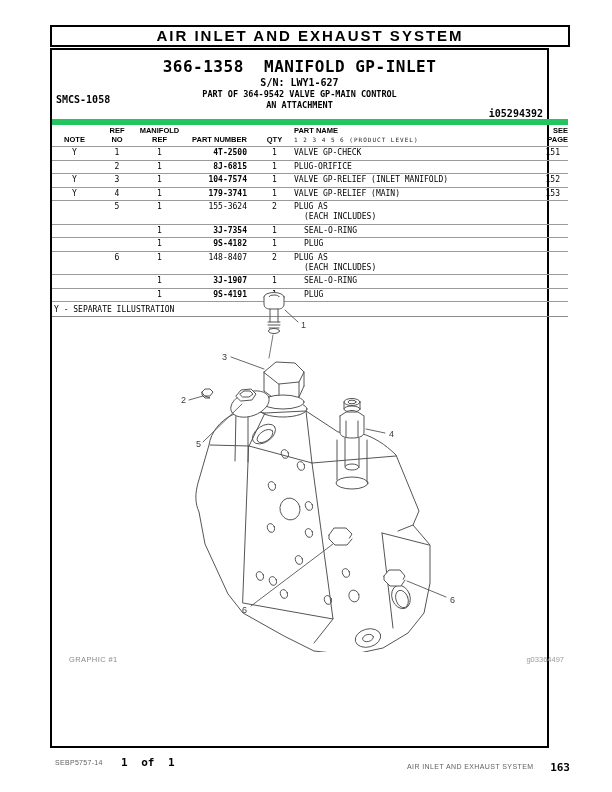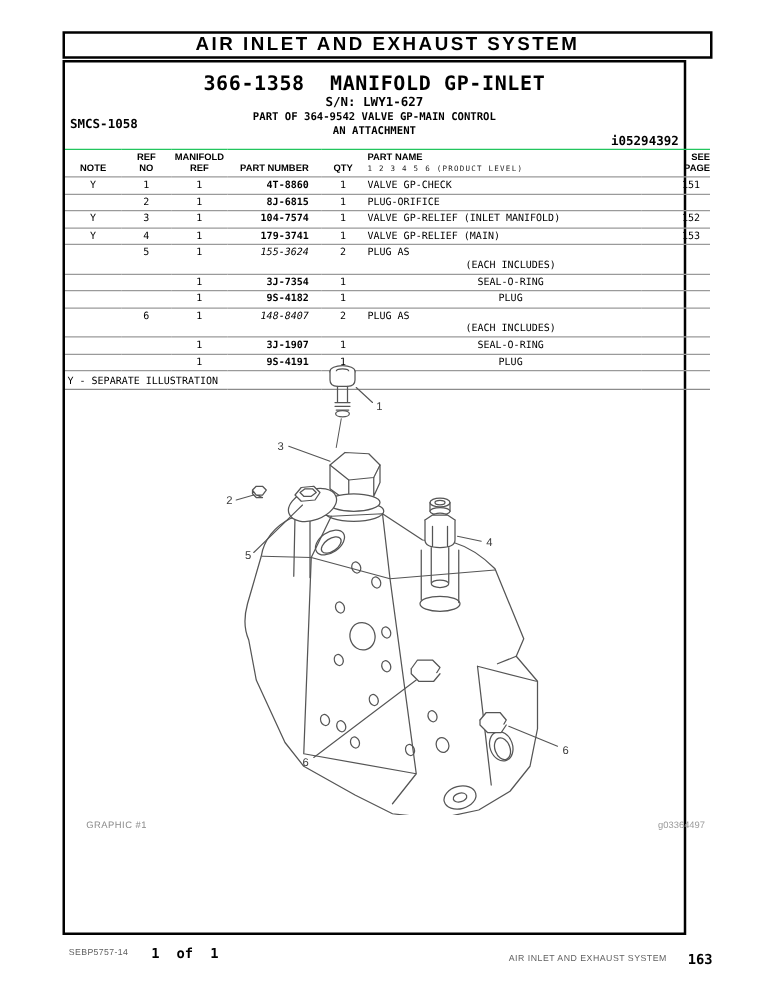--- a/index.html
+++ b/index.html
@@ -21,33 +21,33 @@
   .title-line { top:7px; font:bold 16px "DejaVu Sans Mono", monospace; letter-spacing:0.5px; }
   .serial-line { top:27px; font:bold 10px "DejaVu Sans Mono", monospace; }
   .partof-line { top:39px; font:bold 8.5px "DejaVu Sans Mono", monospace; }
   .attach-line { top:50px; font:bold 8.5px "DejaVu Sans Mono", monospace; }
   .smcs { position:absolute; top:44px; left:4px; font:bold 10px "DejaVu Sans Mono", monospace; }
   .docid { position:absolute; top:58px; right:4px; font:bold 10px "DejaVu Sans Mono", monospace; }
 
   .table-wrap { position:absolute; top:69px; left:0; width:516px; }
   table { border-collapse:collapse; table-layout:fixed; width:516px; border-bottom:1px solid #8c8c8c; }
   th { font:bold 7.5px/1.15 "Liberation Sans", sans-serif; vertical-align:bottom;
-       text-align:center; padding:2px 0 2px; border-top:1px solid #22c55e; white-space:nowrap; }
+       text-align:center; padding:2px 0 2px; border-top:6px solid #22c55e; white-space:nowrap; }
   th.h-name { text-align:left; padding-left:2px; }
   th.h-see  { text-align:right; padding-right:0; }
   .pl-sub { font:6px "DejaVu Sans Mono", monospace; font-weight:normal; letter-spacing:1px; color:#222; }
   td { border-top:1px solid #9a9a9a; padding:1px 0 1.5px; vertical-align:top;
        font:8px/1.25 "DejaVu Sans Mono", monospace; white-space:nowrap; overflow:hidden; }
   .c-note, .c-ref, .c-graphic, .c-qty { text-align:center; }
   .c-pn  { text-align:right; padding-right:10px; }
   .c-see { text-align:right; padding-right:8px; }
   .c-name { padding-left:2px; }
   .pn-bold { font-weight:bold; }
-  .pn-italic { font-style:italic; }
-  .name-line.indent { padding-left:10px;text-align:center; }
+  .pn-italic { }
+  .name-line.indent { padding-left:10px; }
   .footnote td { font:8px "DejaVu Sans Mono", monospace; padding:2.5px 0 2.5px 2px; text-align:left; }
 
   .diagram { position:absolute; top:232px; left:0; }
   .diagram * { vector-effect:non-scaling-stroke; }
   .callout { font:9px "Liberation Sans", sans-serif; fill:#3c3c3c; }
 
   .cap-row { position:absolute; top:605px; left:0; width:516px; height:12px; }
   .graphic-label { position:absolute; left:17px; font:7.5px "Liberation Sans", sans-serif; color:#8a8a8a; letter-spacing:0.4px; }
   .end-marker { position:absolute; left:0; width:100%; text-align:center; font:bold 9px "DejaVu Sans Mono", monospace; color:#1a1a1a; }
   .graphic-id { position:absolute; right:4px; font:7.5px "Liberation Sans", sans-serif; color:#9a9a9a; }
@@ -95,21 +95,21 @@
             <th>QTY</th>
             <th class="h-name"><span>PART NAME</span><br><span class="pl-sub">1  2  3  4  5  6  (PRODUCT LEVEL)</span></th>
             <th class="h-see"><span>SEE</span><br><span>PAGE</span></th>
           </tr>
         </thead>
         <tbody>
             <tr>
               <td class="c-note">Y</td>
               <td class="c-ref">1</td>
               <td class="c-graphic">1</td>
-              <td class="c-pn"><span class="pn-bold">4T-8860</span></td>
+              <td class="c-pn"><span class="pn-bold">4T-2500</span></td>
               <td class="c-qty">1</td>
               <td class="c-name">
                 <div class="name-line">VALVE GP-CHECK</div>
               </td>
               <td class="c-see">151</td>
             </tr>
             <tr>
               <td class="c-note"></td>
               <td class="c-ref">2</td>
               <td class="c-graphic">1</td>

